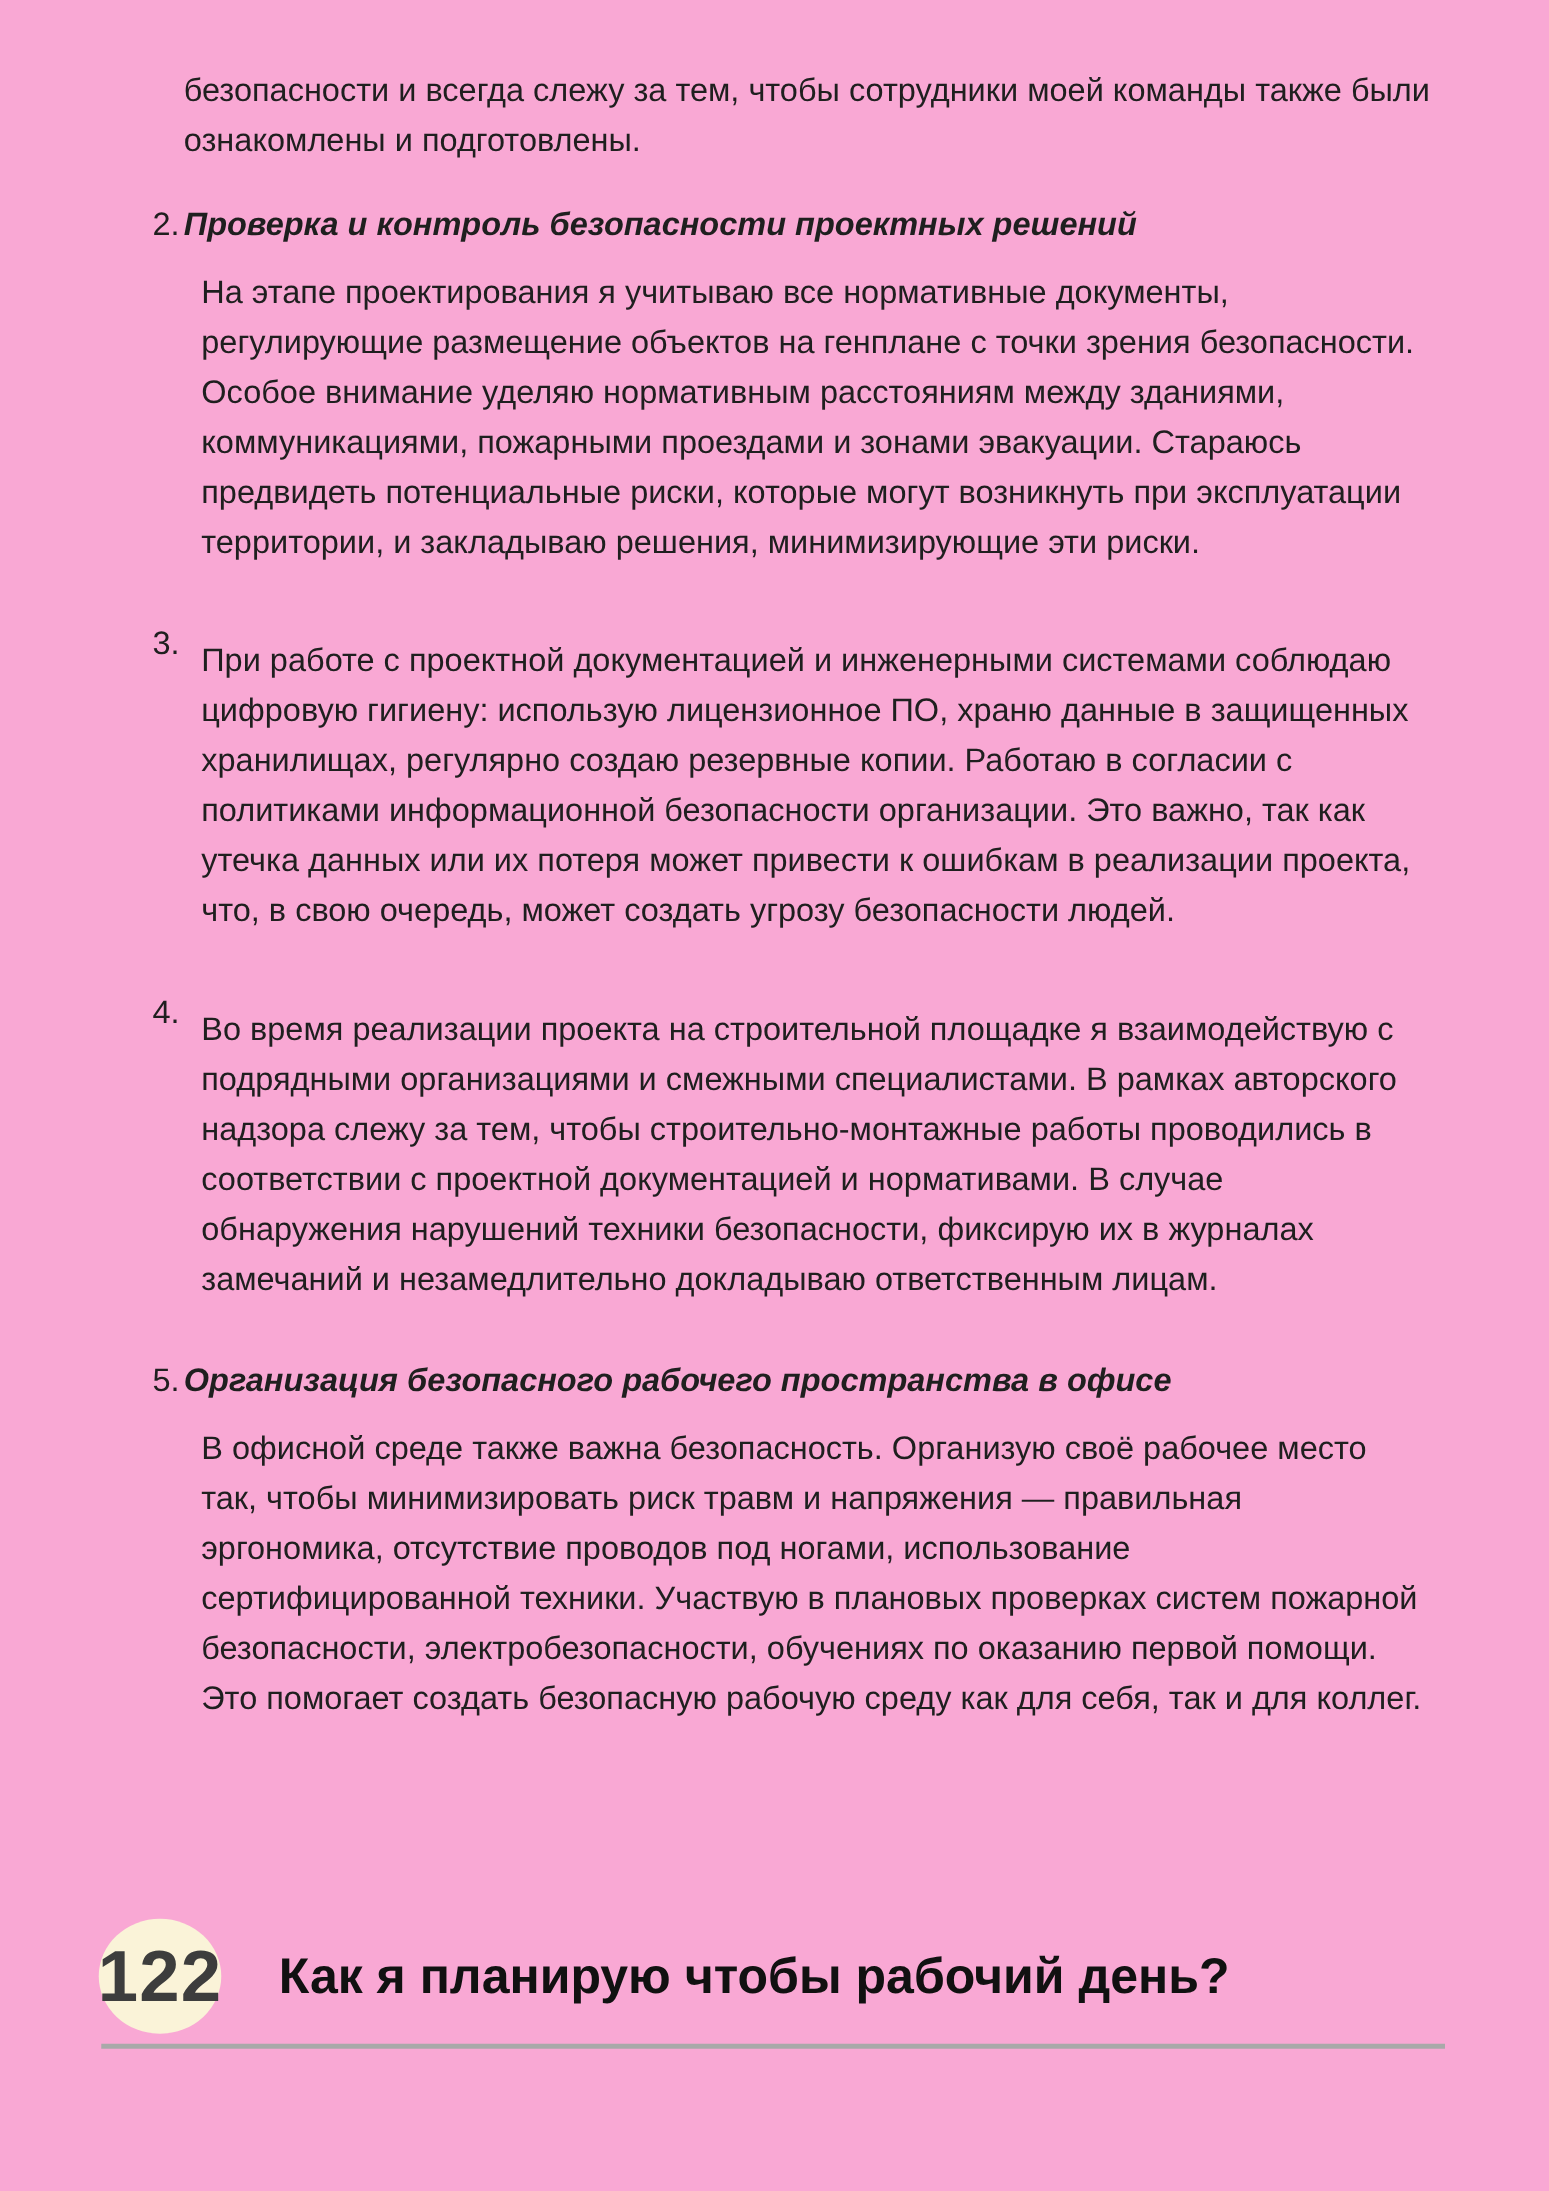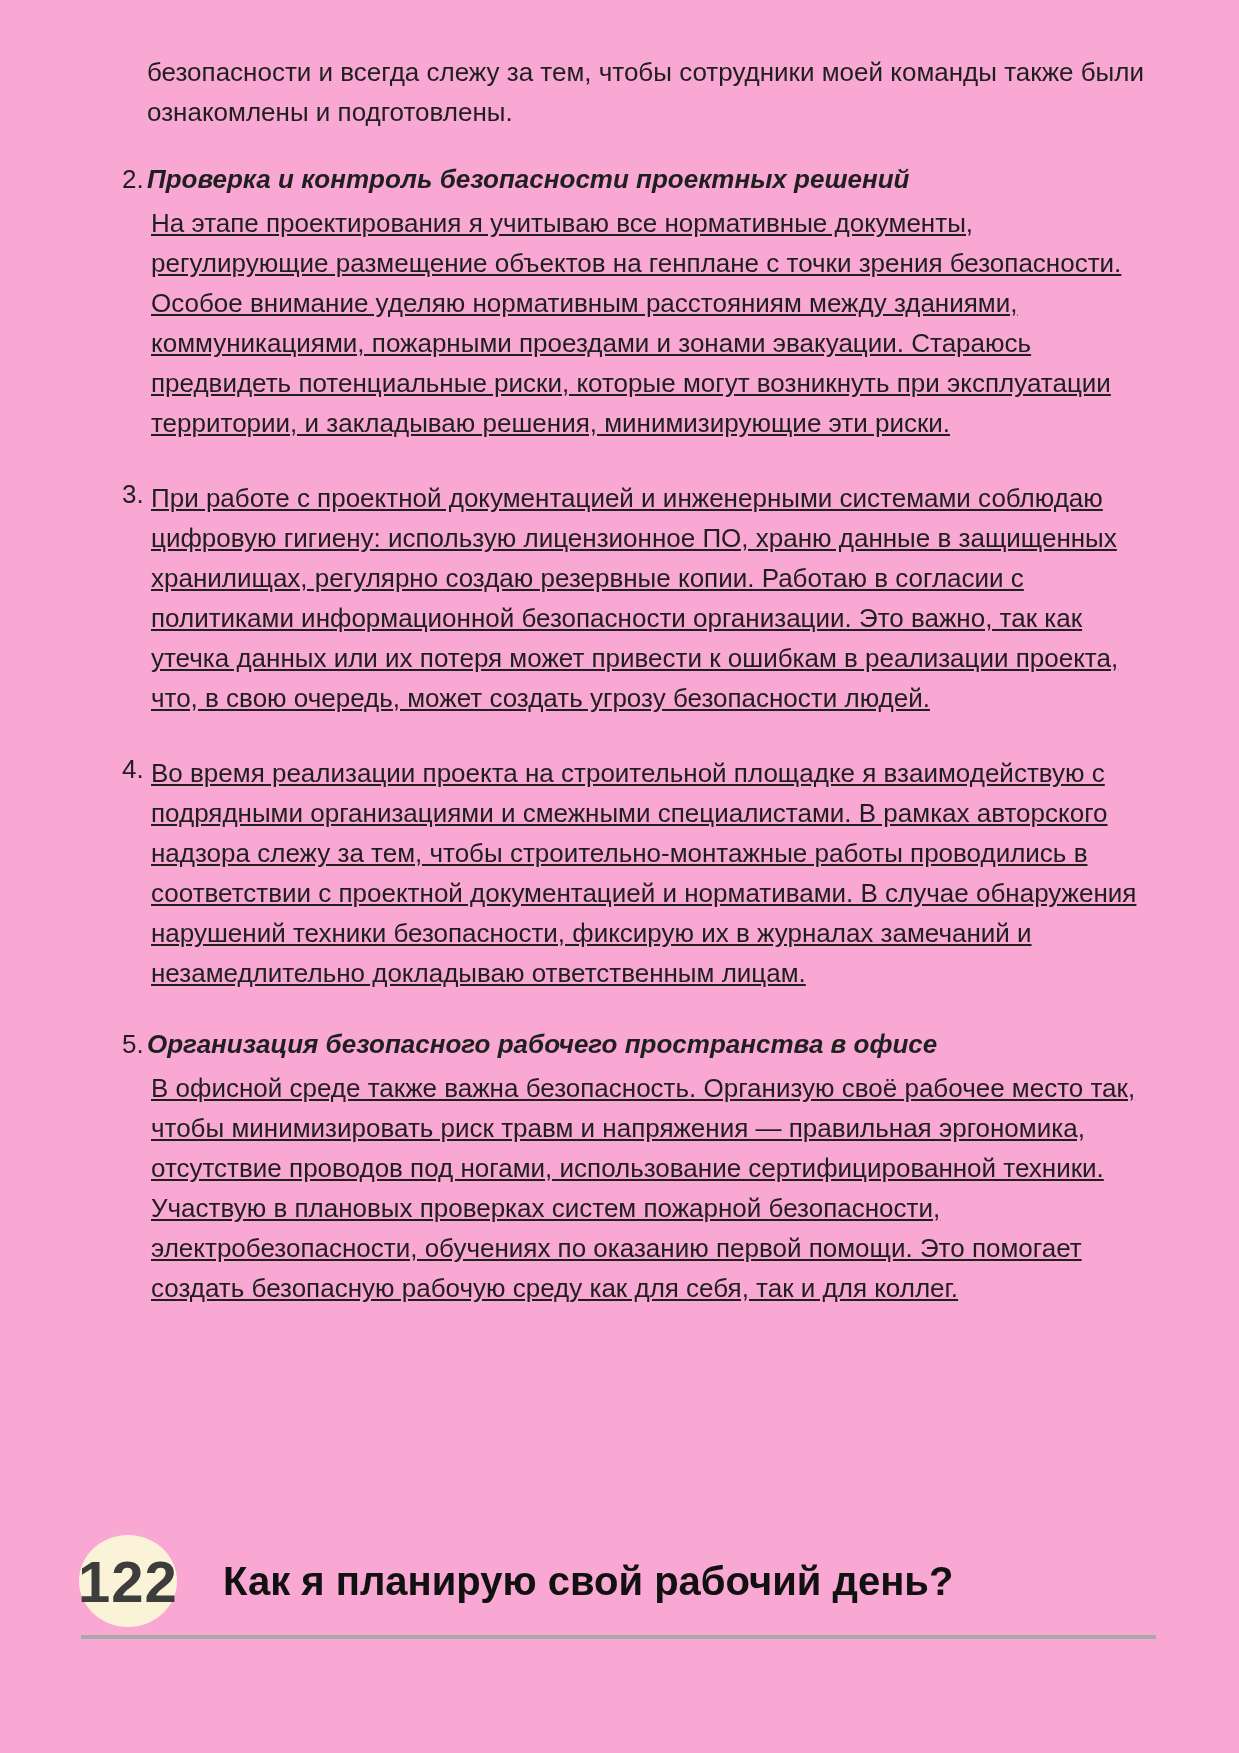--- a/index.html
+++ b/index.html
@@ -38,22 +38,21 @@
   }
   .item-content {
     flex: 1 1 auto;
     max-width: 1008px;
   }
   .item-title {
     font-weight: bold;
     font-style: italic;
   }
   .item-body {
-    margin: 4px;
-    text-decoration: underline;
+    margin: 14px;
   }
   .footer {
     position: absolute;
     top: 1533px;
     left: 79px;
     right: 60px;
     height: 96px;
     display: flex;
     align-items: center;
     text-align: center;
@@ -128,18 +127,18 @@
         <p class="item-body">В офисной среде также важна безопасность. Организую своё рабочее место так, чтобы минимизировать риск травм и напряжения — правильная эргономика, отсутствие проводов под ногами, использование сертифицированной техники. Участвую в плановых проверках систем пожарной безопасности, электробезопасности, обучениях по оказанию первой помощи. Это помогает создать безопасную рабочую среду как для себя, так и для коллег.</p>
       </div>
     </div>
 
   </div>
 
   <div class="footer">
     <div class="number-badge">
       <span>122</span>
     </div>
-    <h1 class="question-title">Как я планирую свой рабочий день?</h1>
+    <h1 class="question-title">Как я планирую чтобы рабочий день?</h1>
   </div>
 
   <div class="divider"></div>
 
 </div>
 
 </body></html>

